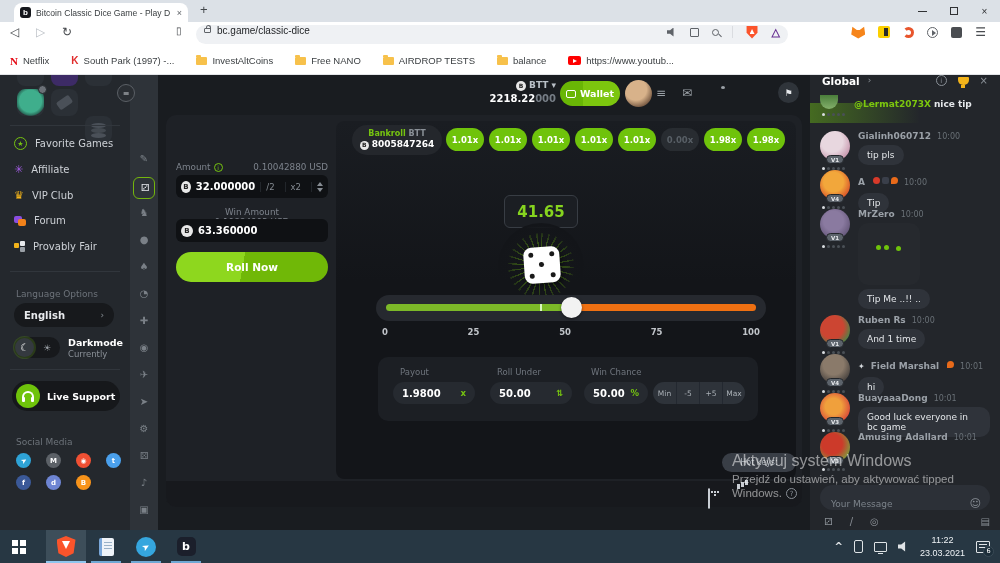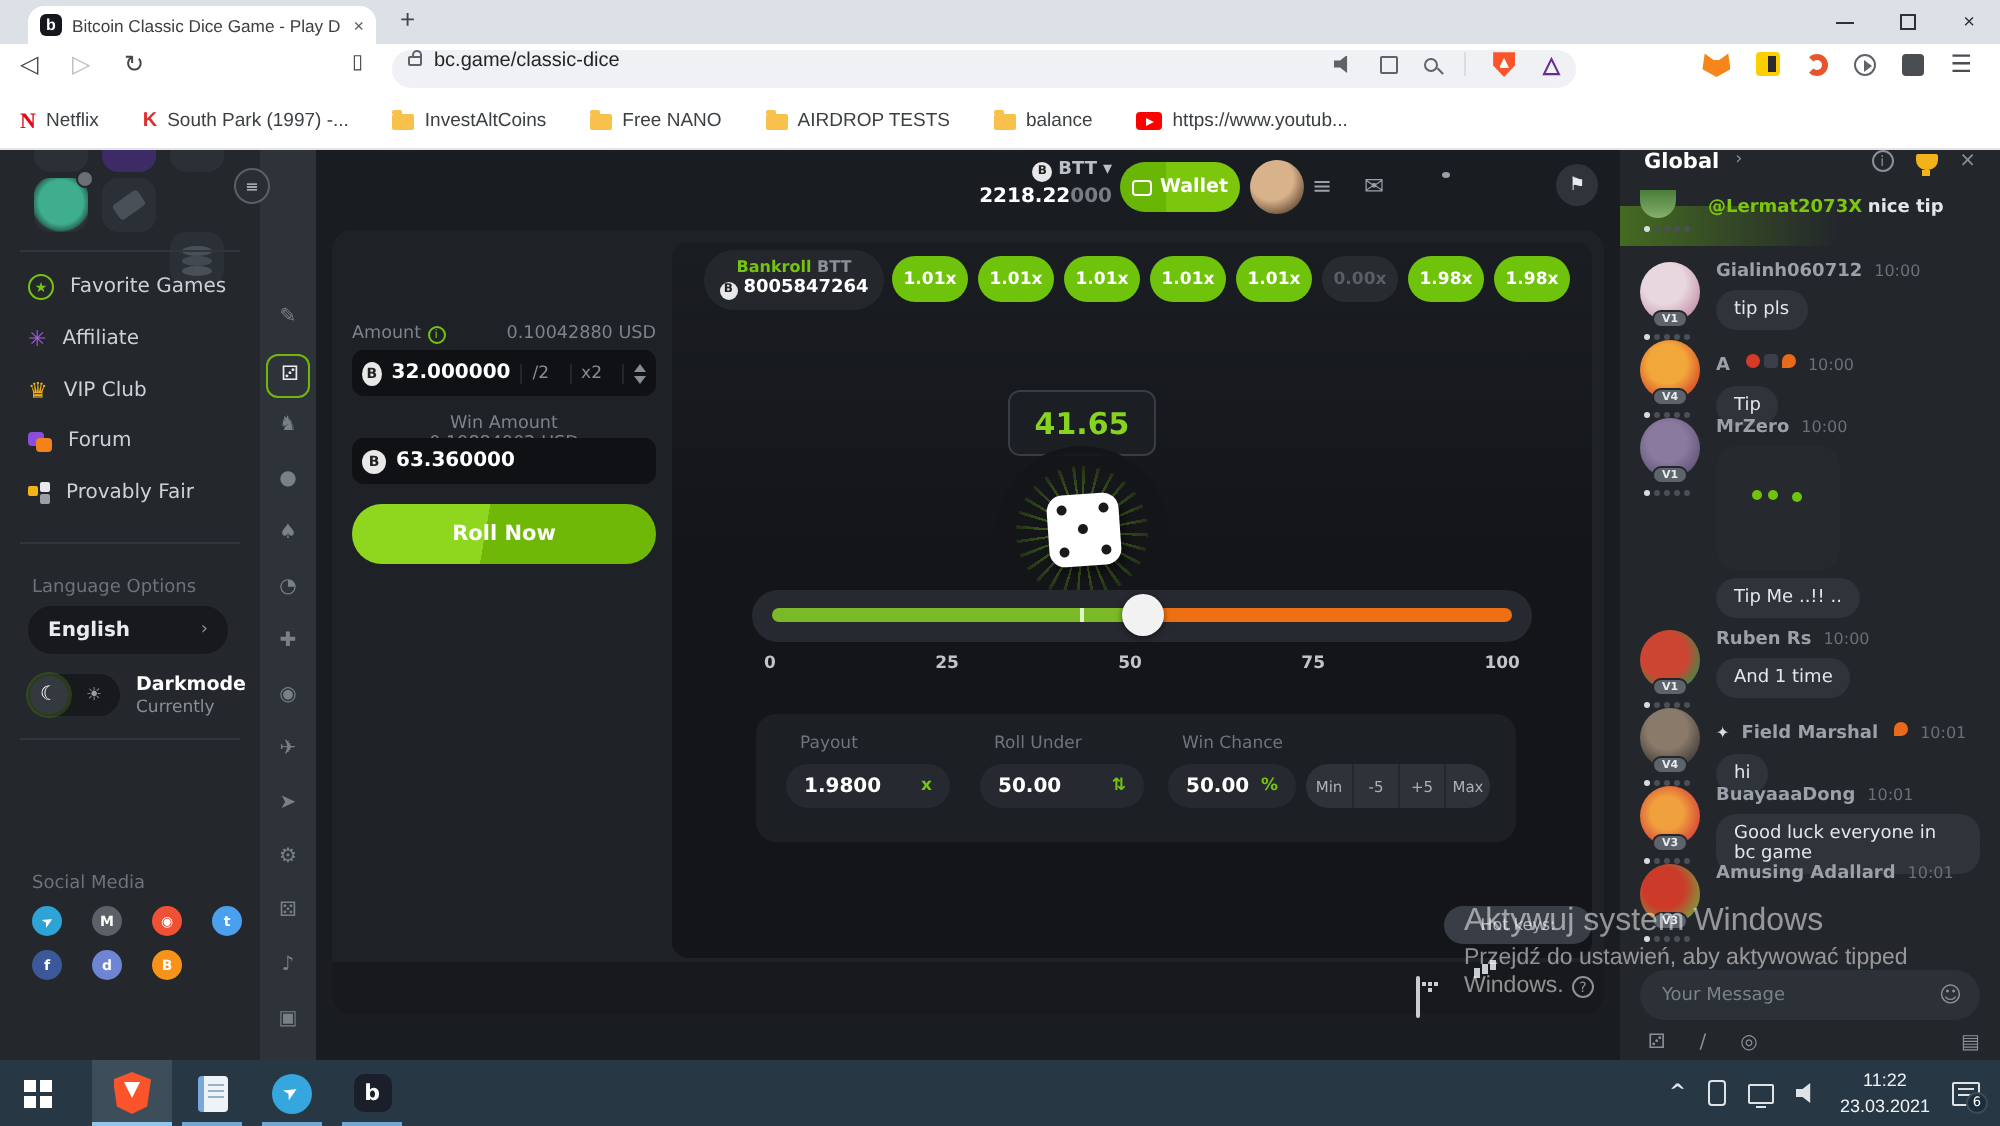--- a/index.html
+++ b/index.html
@@ -243,21 +243,21 @@
   .sticker::after{content:"";position:absolute;left:18px;top:22px;width:5px;height:5px;border-radius:50%;background:#6fc30b;
                   box-shadow:8px 0 0 #6fc30b,20px 1px 0 #6fc30b;}
   .emojidots i{display:inline-block;width:7px;height:7px;border-radius:2px;margin-left:2px;vertical-align:middle;}
   .av-part{position:absolute;left:10px;top:20px;width:18px;height:14px;border-radius:0 0 9px 9px;
            background:linear-gradient(#4a7d3a,#84b06b);}
   .part-dots{position:absolute;left:12px;top:38px;display:flex;gap:2px;}
   .part-txt{position:absolute;left:44px;top:24px;font-size:9px;white-space:nowrap;}
   .mention{color:#7cc70e;font-weight:bold;}
   .part-rest{color:#e4e7ea;font-weight:bold;}
   .chat-input{position:absolute;left:10px;top:410px;width:170px;height:25px;border-radius:13px;background:#2c3037;
-              display:flex;align-items:center;padding:0 9px;}
+              display:flex;align-items:flex-end;padding:0 9px;}
   .chat-input input{flex:1;background:transparent;border:none;outline:none;font-size:9px;color:#d8dce0;
                     font-family:"DejaVu Sans",sans-serif;}
   .chat-input input::placeholder{color:#7b828a;}
   .smiley{color:#8a9097;font-size:11px;}
   .chat-tools{position:absolute;left:14px;top:441px;width:166px;display:flex;align-items:center;gap:17px;
               color:#8a9097;font-size:10px;}
   .send-ic{margin-left:auto;}
 
   
   .watermark{position:absolute;left:732px;top:452px;width:264px;color:rgba(255,255,255,.52);z-index:50;
@@ -424,20 +424,26 @@
       <div class="dm-toggle" style="top:262px;">
         <span class="dm-moon gi" data-glyph="☾"></span>
         <span class="dm-sun gi" data-glyph="☀"></span>
       </div>
       <div class="dm-txt" style="top:262px;">
         <div class="t">Darkmode</div>
         <div class="s">Currently</div>
       </div>
       <div class="sdiv" style="top:294px;"></div>
 
+      <div class="live-pill" style="top:306px;">
+        <span class="live-circ">
+            <span class="hp"></span>
+          </span>
+        <span class="live-lbl">Live Support</span>
+      </div>
 
       <div class="small-cap" style="top:362px;">Social Media</div>
       <span class="soc" style="left:16px;top:378px;background:#2ea3d6;">
           <span class="gi" data-glyph="➤" style="transform:rotate(-30deg);display:block;"></span>
         </span>
       <span class="soc" style="left:46px;top:378px;background:#5c6167;">M</span>
       <span class="soc" style="left:76px;top:378px;background:#f05033;">
           <span class="gi" data-glyph="◉"></span>
         </span>
       <span class="soc" style="left:106px;top:378px;background:#4aa0ec;">t</span>

